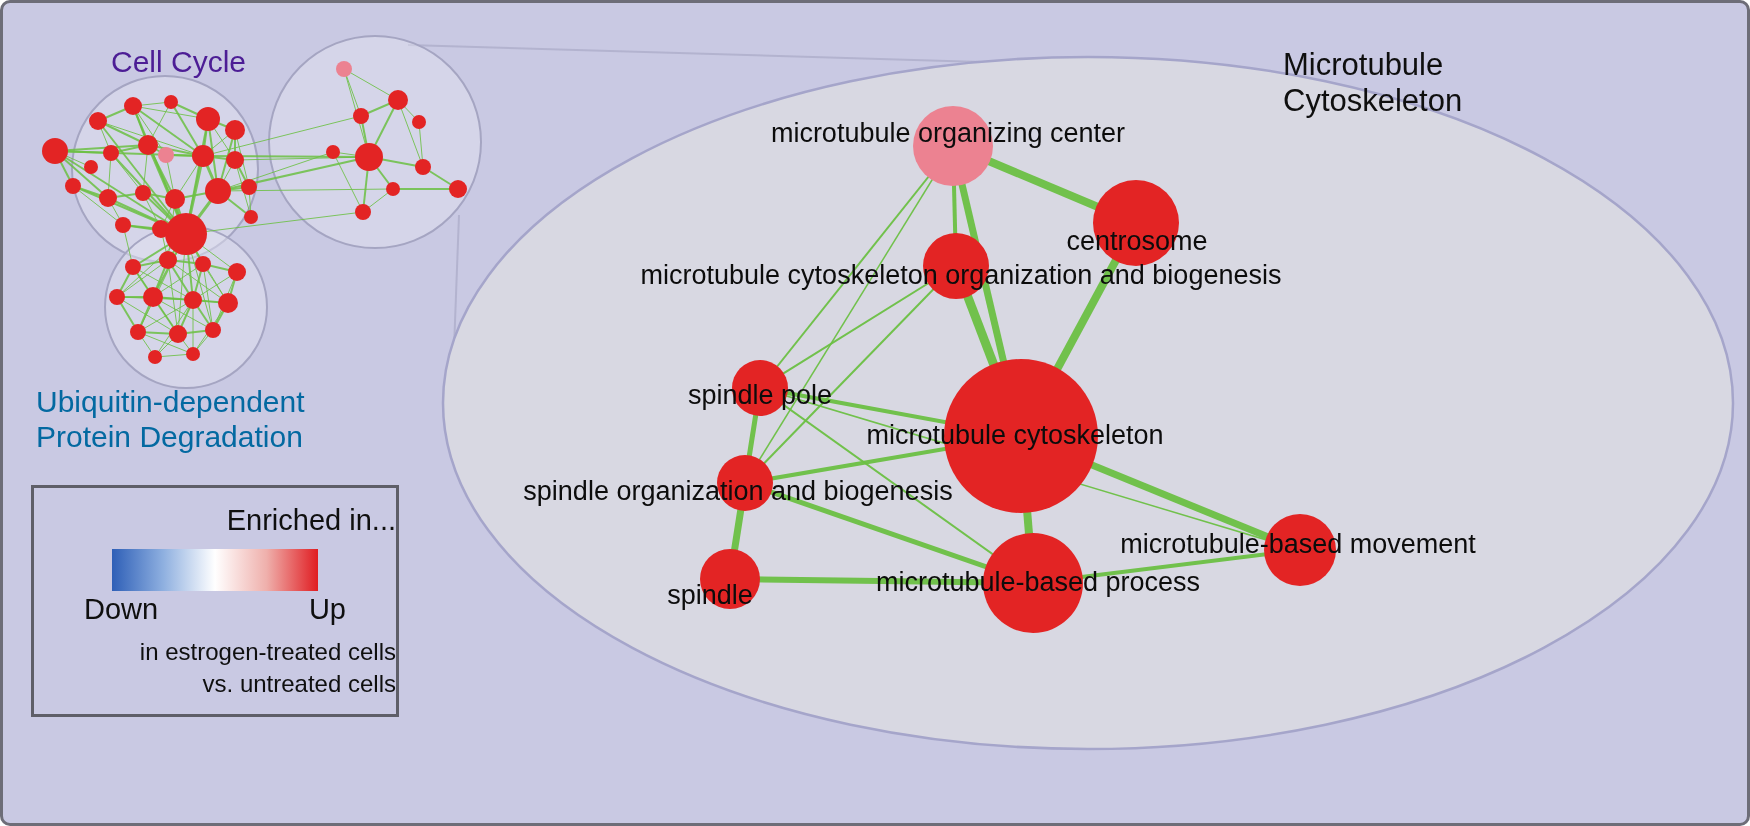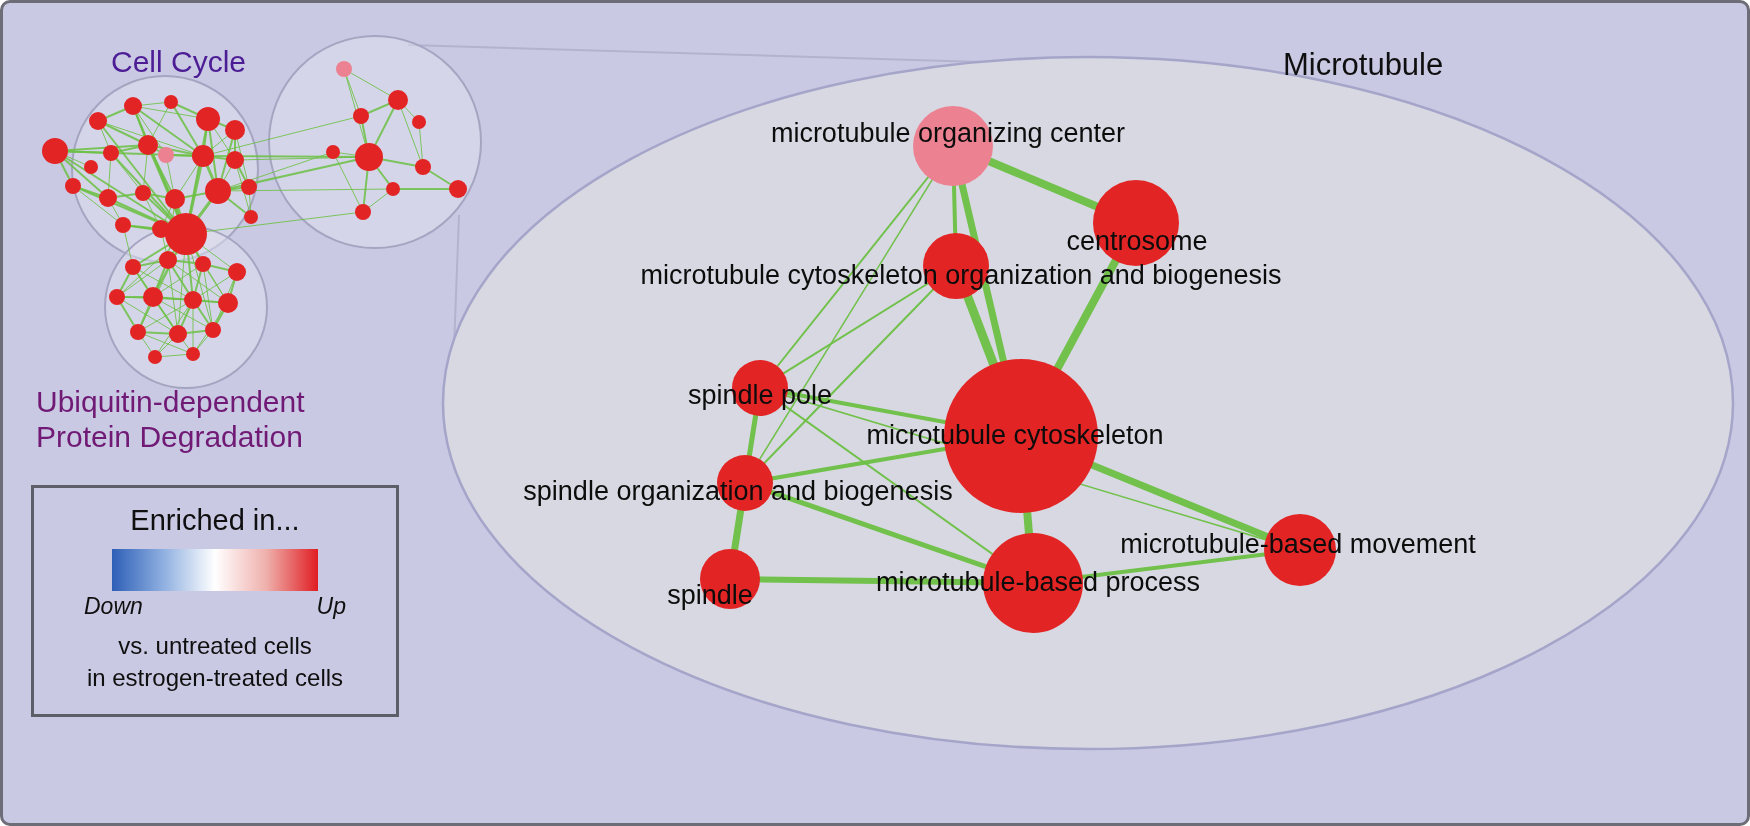--- a/index.html
+++ b/index.html
@@ -18,36 +18,36 @@
     font-size:27px;
     fill:#0c0c0c;
     text-anchor:middle;
   }
   .cc-label{
     position:absolute;left:108px;top:42px;
     font-size:30px;color:#4c1d95;white-space:nowrap;
   }
   .ub-label{
     position:absolute;left:33px;top:381px;
-    font-size:30px;color:#701a75;line-height:1.18;white-space:nowrap;
+    font-size:30px;color:#0369a1;line-height:1.18;white-space:nowrap;
   }
   .mt-title{
     position:absolute;left:1280px;top:44px;width:208px;
     text-align:left;font-size:31px;color:#0f0f0f;line-height:1.17;
   }
   .legend{
     position:absolute;left:28px;top:482px;width:368px;height:232px;
     box-sizing:border-box;border:3px solid #5e5e68;
-    text-align:center;color:#0f0f0f;
+    text-align:right;color:#0f0f0f;
   }
   .legend-title{font-size:29px;margin-top:16px;}
   .legend-bar{width:206px;height:42px;margin:12px auto 2px auto;}
   .legend-row{
     display:flex;justify-content:space-between;
-    width:262px;margin:2px auto 4px auto;font-size:23px;font-style:italic;
+    width:262px;margin:2px auto 4px auto;font-size:29px;
   }
   .legend-caption{font-size:24px;margin-top:10px;line-height:1.35;}
 </style>
 </head>
 <body>
 
 <div class="figure" id="figure" style="background: rgb(201, 201, 227); border-color: rgb(109, 109, 120);">
 
   <svg id="network-svg" width="1750" height="826" viewBox="0 0 1750 826">
       <line x1="405" y1="42" x2="1012" y2="60" stroke="#b3b3cf" stroke-width="2"></line>
@@ -292,28 +292,29 @@
 
   <div class="cc-label">Cell Cycle</div>
 
   <div class="ub-label">
     <div>Ubiquitin-dependent</div>
     <div>Protein Degradation</div>
   </div>
 
   <div class="mt-title">
     <div>Microtubule</div>
+    <div>Cytoskeleton</div>
   </div>
 
   <div class="legend">
     <div class="legend-title">Enriched in...</div>
     <div class="legend-bar" id="legend-bar" style="background: linear-gradient(to right, rgb(46, 95, 183) 0%, rgb(143, 176, 224) 25%, rgb(255, 255, 255) 50%, rgb(239, 176, 172) 75%, rgb(224, 29, 34) 100%);"></div>
     <div class="legend-row">
       <span>Down</span>
       <span>Up</span>
     </div>
     <div class="legend-caption">
+      <div>in estrogen-treated cells</div>
       <div>vs. untreated cells</div>
-      <div>in estrogen-treated cells</div>
     </div>
   </div>
 
 </div>
 
 </body></html>

